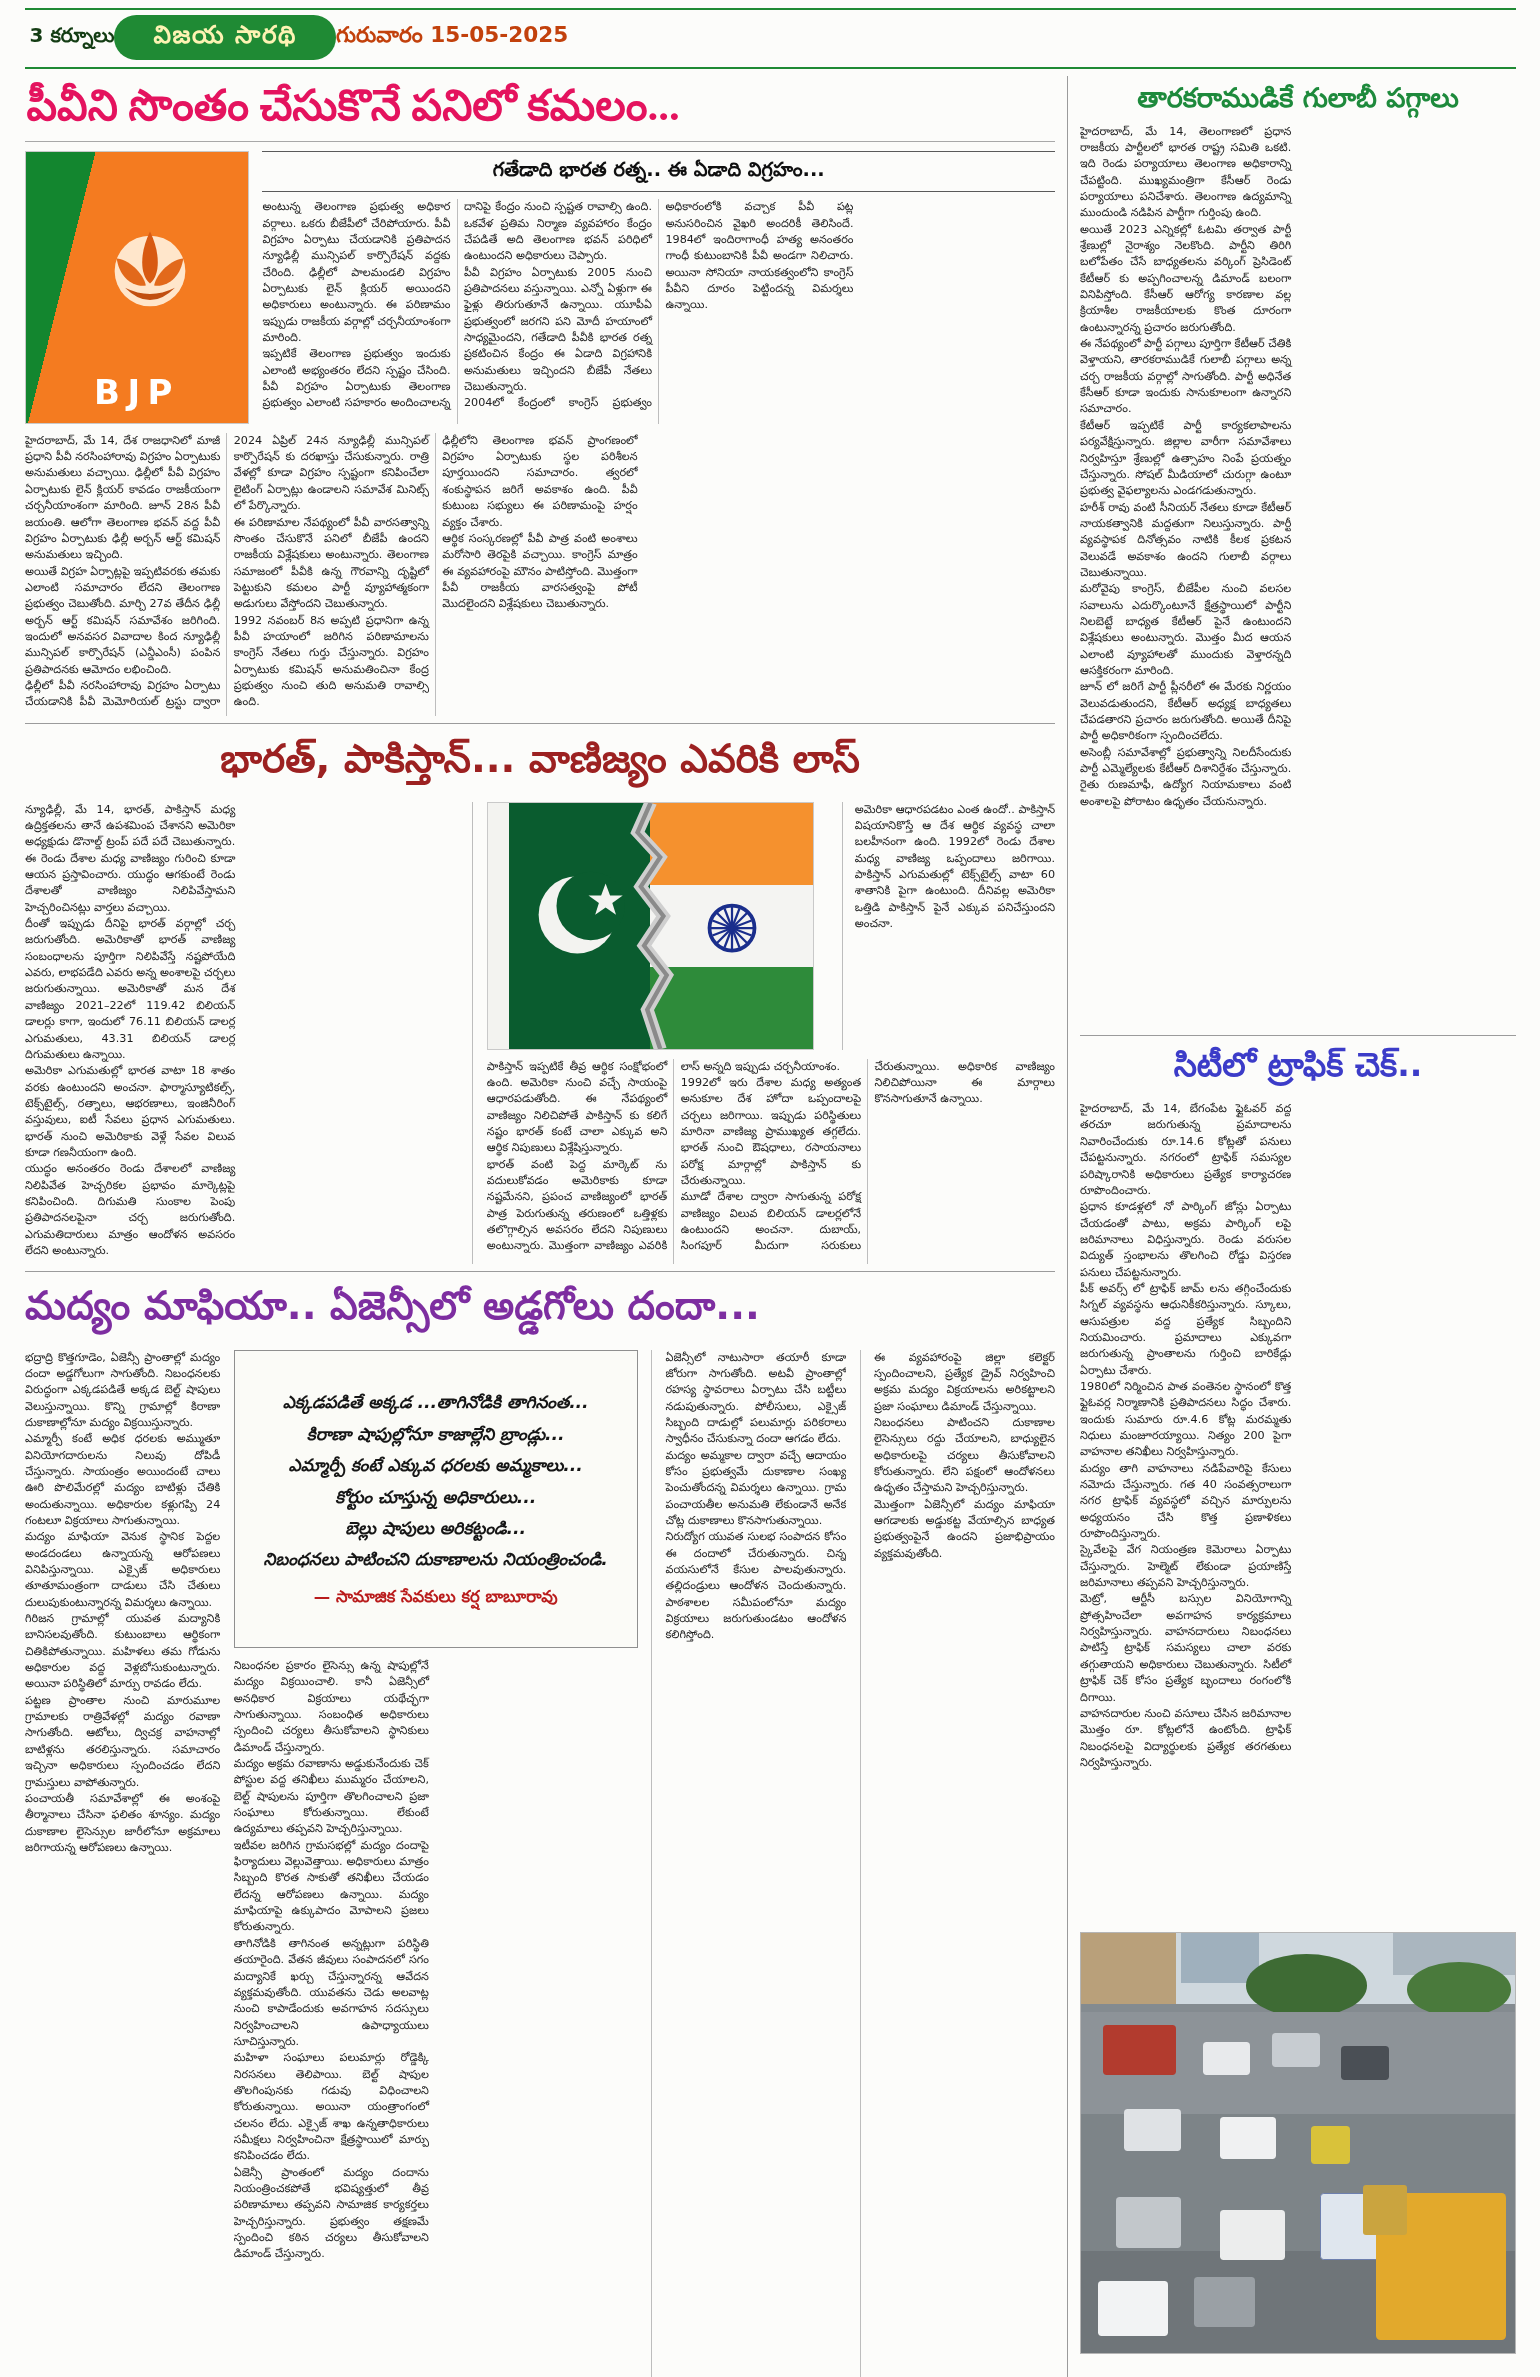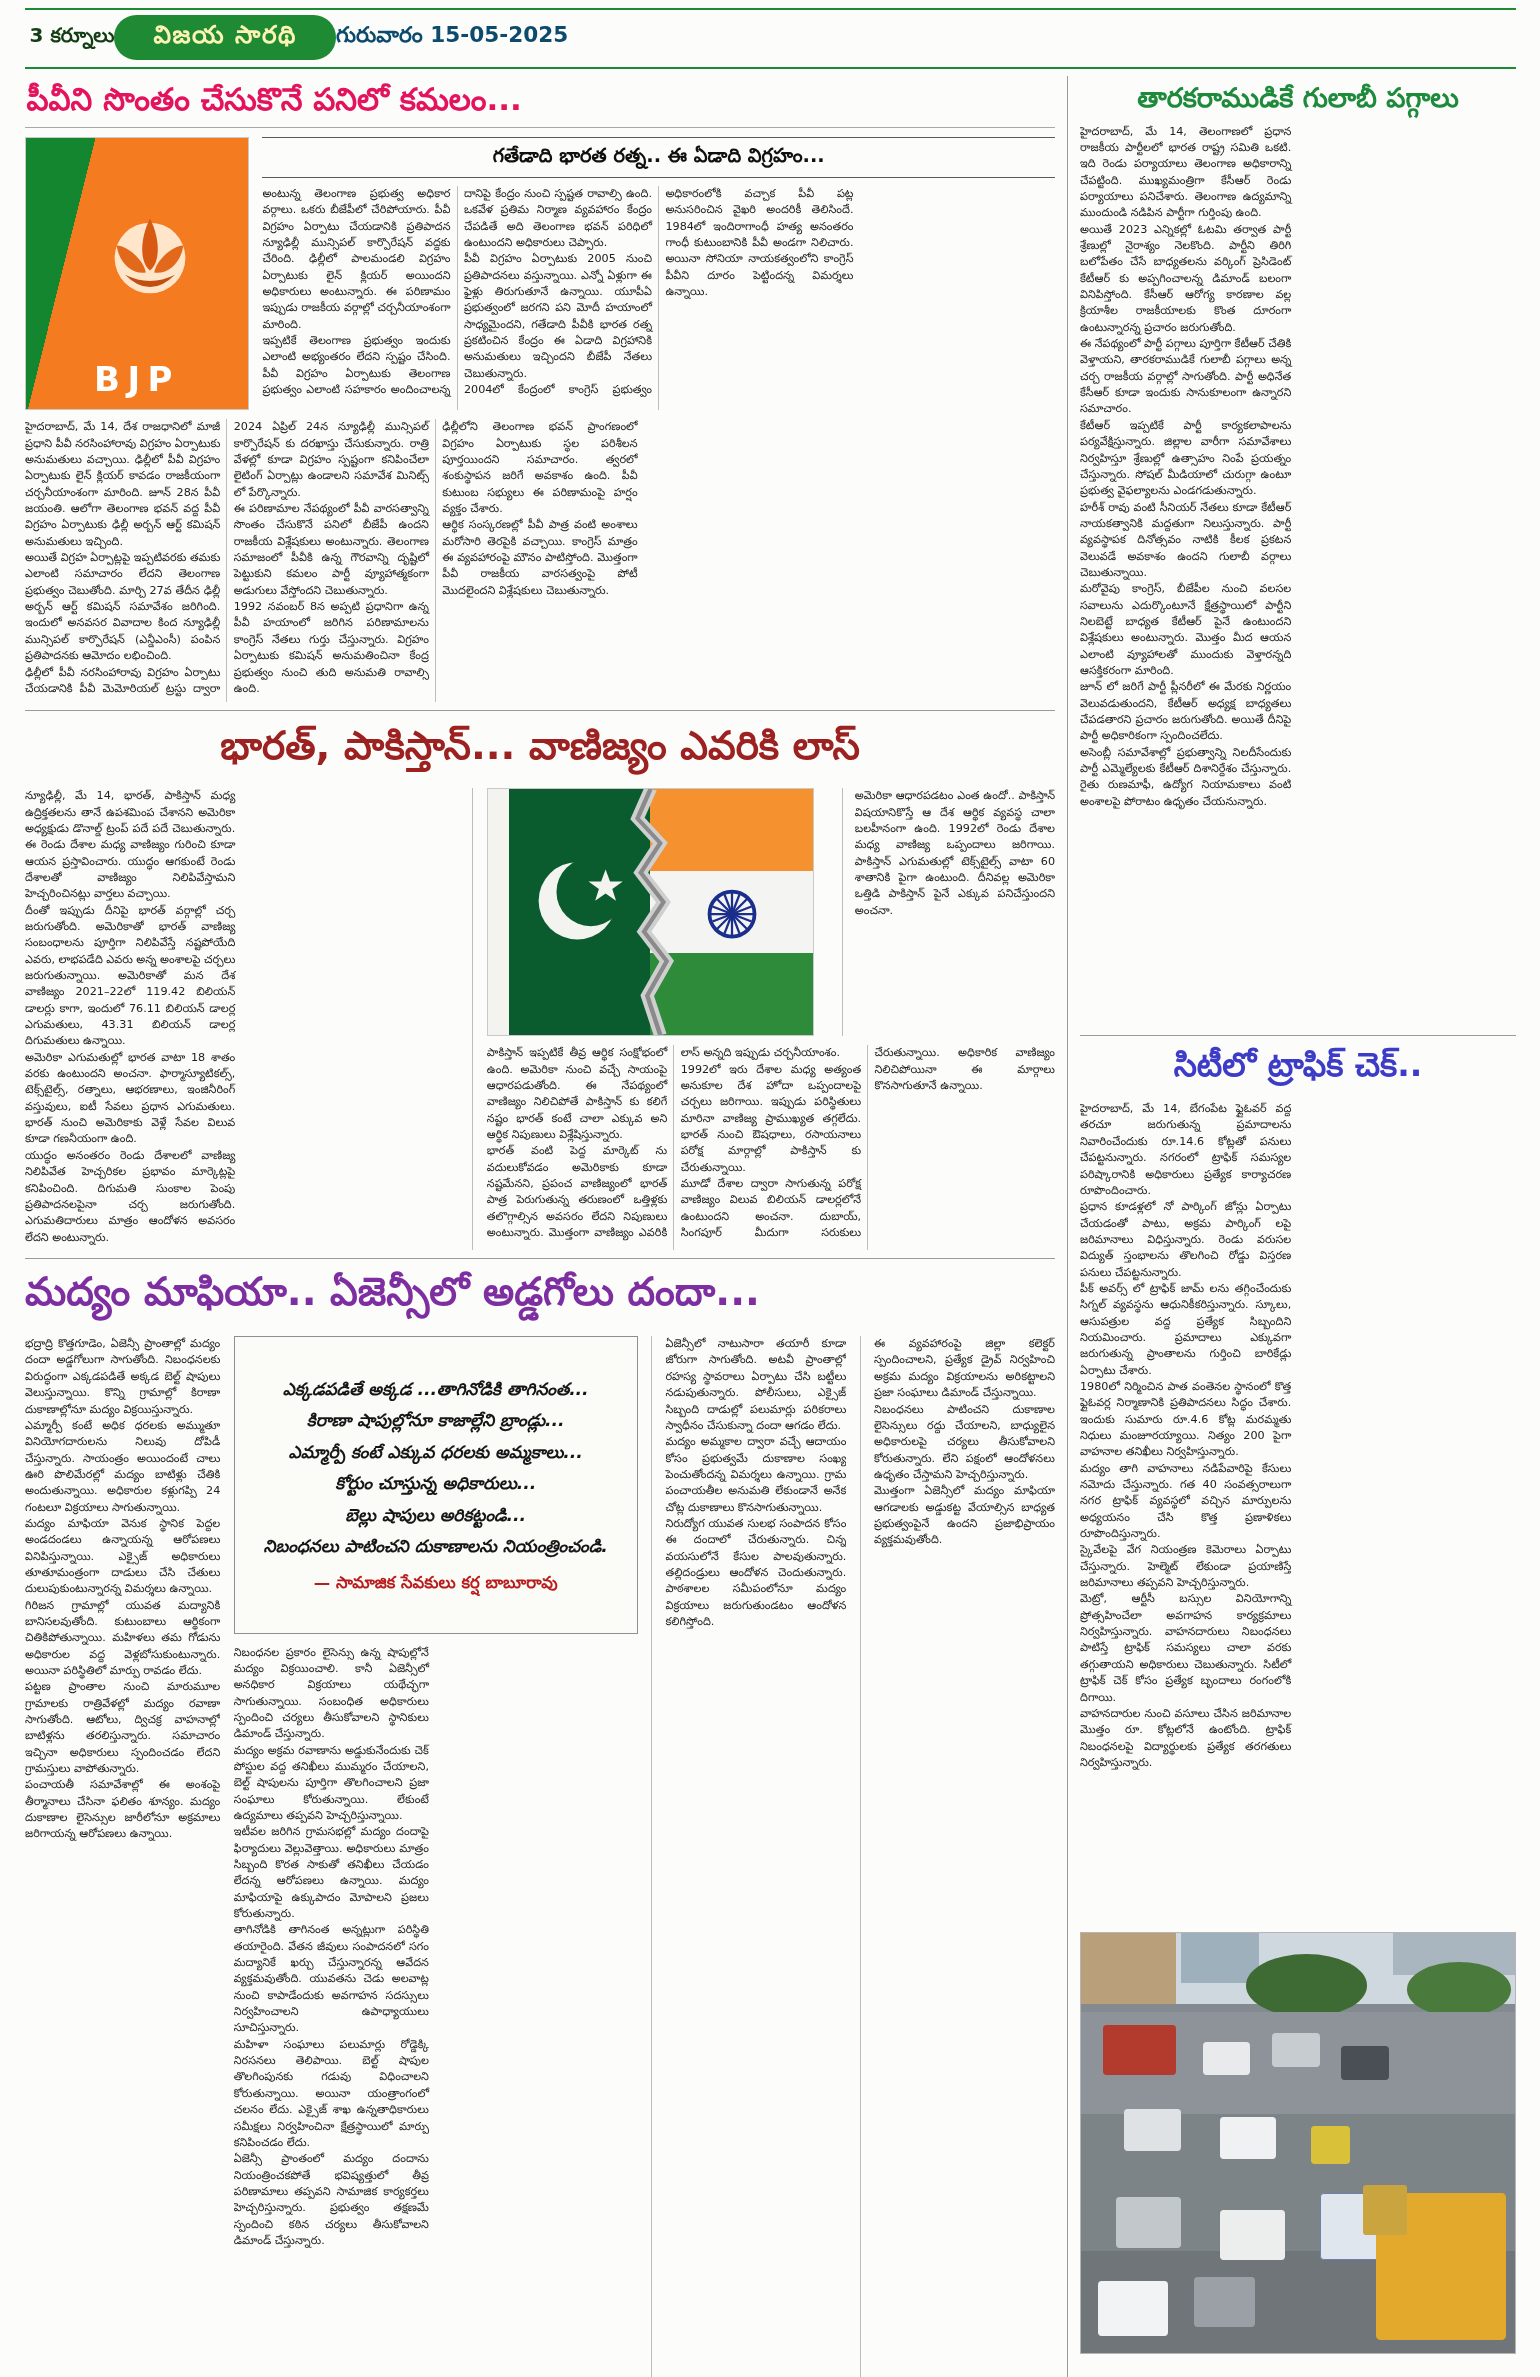--- a/index.html
+++ b/index.html
@@ -9,34 +9,34 @@
     font-family:"DejaVu Sans","Liberation Sans",sans-serif;color:#1c1c1c;
     position:relative;overflow:hidden;padding:7.5px 25px 13.4px;
   }
   
   .topbar{display:flex;align-items:center;
     border-top:2.2px solid #1f8a34;border-bottom:2.2px solid #1f8a34;
     padding:5.2px 4.5px 6.7px;}
   .edition{font-size:20px;font-weight:700;color:#143d14;}
   .masthead{background:#1f8a34;color:#fdf3b3;font-size:24.6px;font-weight:700;
     padding:5.2px 39px;border-radius:22.4px;letter-spacing:1.5px;}
-  .pagedate{font-size:21.6px;font-weight:700;color:#0c4a6e;}
+  .pagedate{font-size:21.6px;font-weight:700;color:#c2410c;}
   
   .columns-wrap{display:flex;margin-top:7.5px;align-items:stretch;}
   .left-zone{width:1042px;padding-right:12px;}
   .right-zone{flex:1;border-left:0.7px solid #9b9b9b;padding-left:12px;}
   
   .bt{font-size:11.2px;line-height:1.46;text-align:justify;color:#202020;
     white-space:pre-line;column-gap:13.4px;column-rule:0.7px solid #bdbdbd;
     column-fill:auto;overflow:hidden;}
   .cols2{column-count:2;} .cols3{column-count:3;} .cols4{column-count:4;} .cols5{column-count:5;}
   .sect-rule{border-top:0.7px solid #9b9b9b;margin-top:7.5px;}
   
-  .h-main{font-size:31px;font-weight:700;color:#e4135e;padding:6px 1.5px 10.4px;
-    border-bottom:0.7px solid #a8a8a8;line-height:1.12;}
+  .h-main{font-size:43px;font-weight:700;color:#e4135e;padding:6px 1.5px 10.4px;
+    border-bottom:0.7px solid #a8a8a8;line-height:1.12;font-family:Liberation Serif, serif;}
   .subhead{font-size:19.4px;font-weight:700;text-align:center;color:#101010;
     border-top:1.5px solid #5a5a5a;border-bottom:1.5px solid #5a5a5a;
     padding:6px 4.5px;margin-bottom:7.5px;}
   .h-trade{font-size:39px;font-weight:700;color:#9c2121;text-align:center;padding:12px 0 10.4px;}
   .h-liquor{font-size:39px;font-weight:700;color:#7d2ea0;padding:10.4px 0 12px;}
   .h-brs{font-size:27px;font-weight:700;color:#1e8a3c;text-align:center;padding:6px 0 9px;line-height:1.2;}
   .h-traffic{font-size:33px;font-weight:700;color:#3c3cc8;text-align:center;padding:9px 0 9px;}
   
   .main-top{display:flex;gap:13.4px;margin-top:9px;height:273px;}
   .bjp-flag{width:224px;height:100%;position:relative;flex:0 0 auto;

